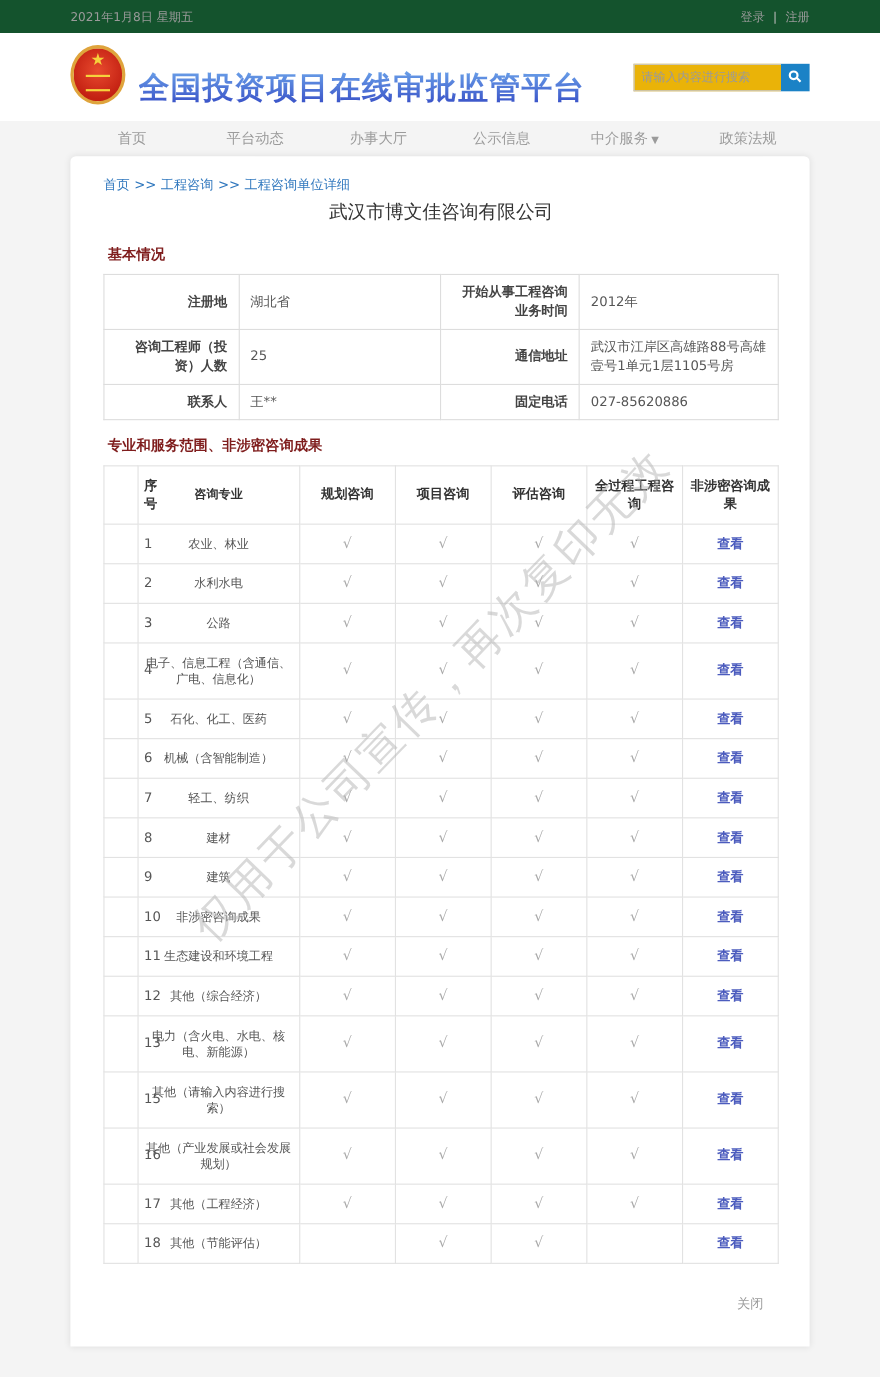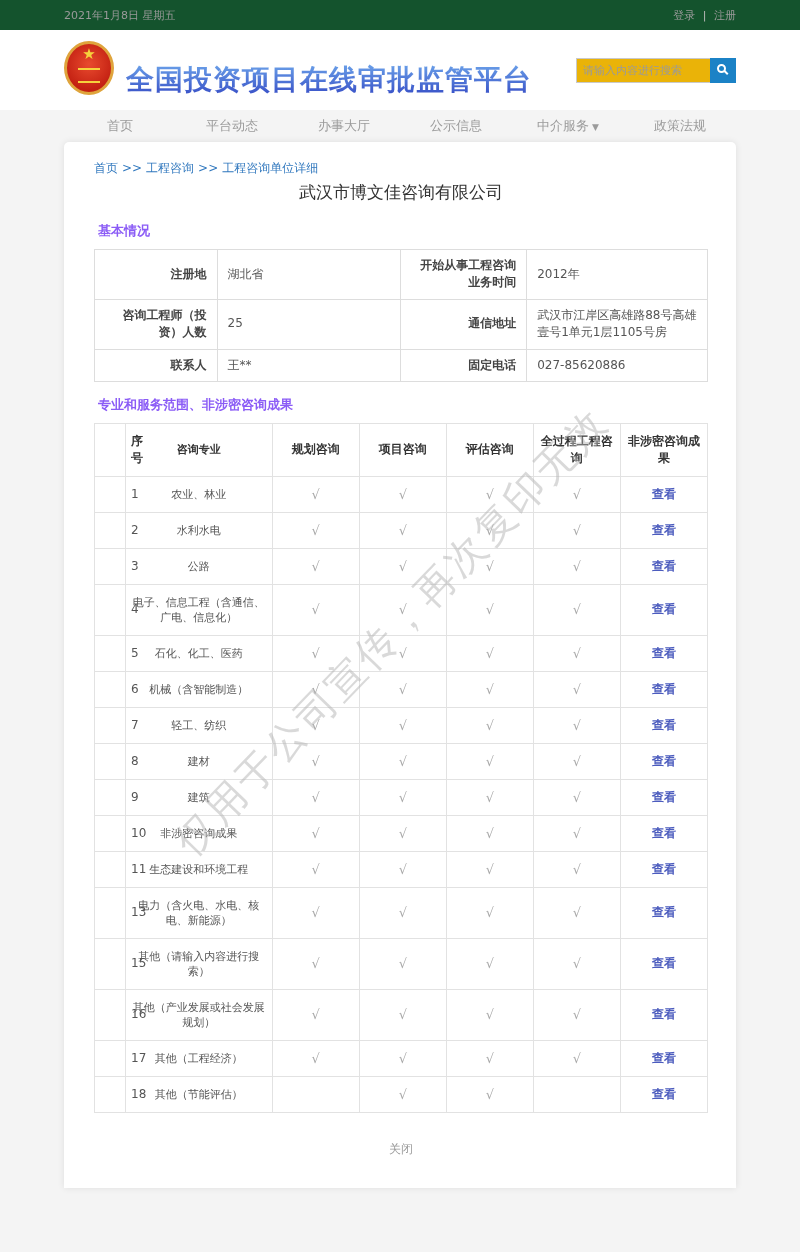--- a/index.html
+++ b/index.html
@@ -92,21 +92,21 @@
     font-size: 40px; letter-spacing: 3px; color: var(--watermark, #b5b5b5); opacity: 0.5;
     pointer-events: none; white-space: nowrap; z-index: 4; font-weight: 400;
   }
   .breadcrumb { font-size: 12px; color: var(--link-blue, #3178be); margin-bottom: 4px; }
   .breadcrumb a { color: var(--link-blue, #3178be); }
   .breadcrumb .bsep { margin: 0 4px; }
   .company-title {
     text-align: center; font-size: 17px; font-weight: 500; color: #333;
     margin: 2px 0 18px 0;
   }
-  .section-title { font-size: 13px; font-weight: bold; color: #8b5cf6; margin: 14px 0 9px 4px; }
+  .section-title { font-size: 13px; font-weight: bold; color: #7f1d1d; margin: 14px 0 9px 4px; }
 
   table { border-collapse: collapse; width: 100%; }
 
   .info-table { table-layout: fixed; }
   .info-table th, .info-table td {
     border: 1px solid #ddd; font-size: 12px; padding: 7px 10px; line-height: 1.45;
   }
   .info-table th { width: 20%; text-align: right; color: #444; font-weight: bold; background: #fff; }
   .info-table td { color: #555; text-align: left; }
   .info-table td.v1 { width: 30%; }
@@ -118,21 +118,21 @@
     border: 1px solid #e2e2e2; font-size: 12px; text-align: center; vertical-align: middle;
   }
   .svc-table thead th { color: #333; font-weight: bold; padding: 9px 2px; background: #fff; }
   .svc-table td { padding: 10px 3px; color: #555; line-height: 15px; }
   .svc-table .col-no    { width: 5%; padding-left: 36px; }
   .svc-table .col-name  { width: 24%; font-size: 11px; }
   .svc-table .col-chk   { width: 14.2%; }
   .svc-table td.col-check { color: var(--check-gray, #a9a9a9); font-size: 13px; }
   .svc-table .col-view a { color: var(--view-link, #4c5cbe); font-weight: bold; }
 
-  .close-row { text-align: center; margin-top: 24px; }
+  .close-row { text-align: right; margin-top: 24px; }
   .close-btn { font-size: 12px; color: #9a9a9a; padding: 4px 14px; display: inline-block; }
 
   
   .footer { padding: 14px 0 18px 0; position: relative; }
 </style>
 </head>
 <body>
 
 <div class="topbar">
   <div class="topbar-inner">
@@ -313,20 +313,29 @@
         <tr>
           <td class="col-no">11</td>
           <td class="col-name">生态建设和环境工程</td>
           <td class="col-chk col-check">√</td>
           <td class="col-chk col-check">√</td>
           <td class="col-chk col-check">√</td>
           <td class="col-chk col-check">√</td>
           <td class="col-view"><a>查看</a></td>
         </tr>
         <tr>
+          <td class="col-no">12</td>
+          <td class="col-name">其他（综合经济）</td>
+          <td class="col-chk col-check">√</td>
+          <td class="col-chk col-check">√</td>
+          <td class="col-chk col-check">√</td>
+          <td class="col-chk col-check">√</td>
+          <td class="col-view"><a>查看</a></td>
+        </tr>
+        <tr>
           <td class="col-no">13</td>
           <td class="col-name">电力（含火电、水电、核电、新能源）</td>
           <td class="col-chk col-check">√</td>
           <td class="col-chk col-check">√</td>
           <td class="col-chk col-check">√</td>
           <td class="col-chk col-check">√</td>
           <td class="col-view"><a>查看</a></td>
         </tr>
         <tr>
           <td class="col-no">15</td>

